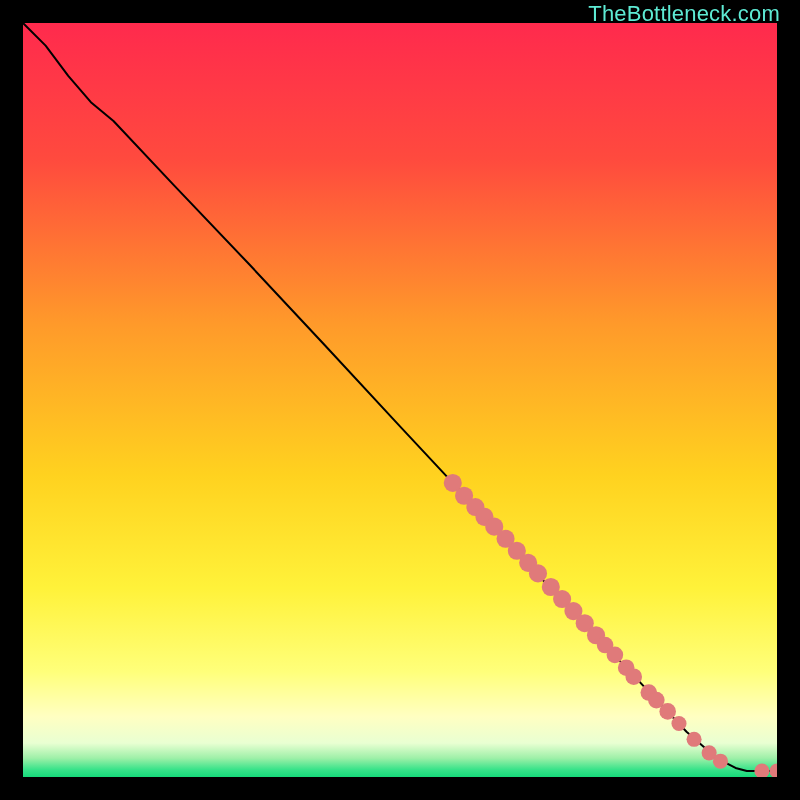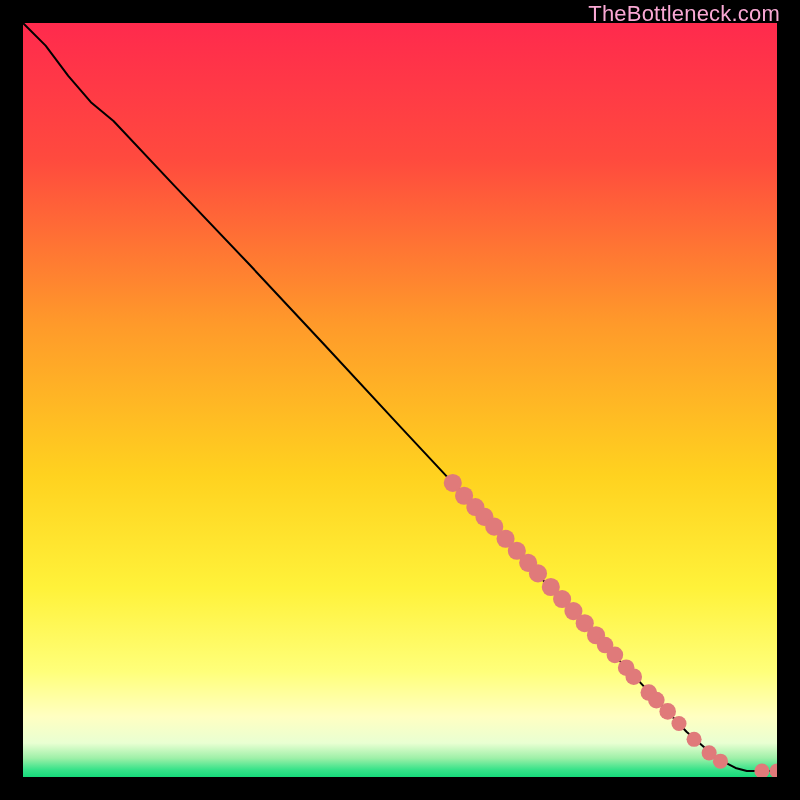--- a/index.html
+++ b/index.html
@@ -14,21 +14,21 @@
   .stage {
     position: relative;
     width: 800px;
     height: 800px;
     background: #000;
   }
   .watermark {
     position: absolute;
     top: 1px;
     right: 20px;
-    color: #f9a8d4;
+    color: #5eead4;
     font-size: 22px;
     font-weight: 400;
     letter-spacing: 0.2px;
   }
   .plot {
     position: absolute;
     left: 23px;
     top: 23px;
     width: 754px;
     height: 754px;

